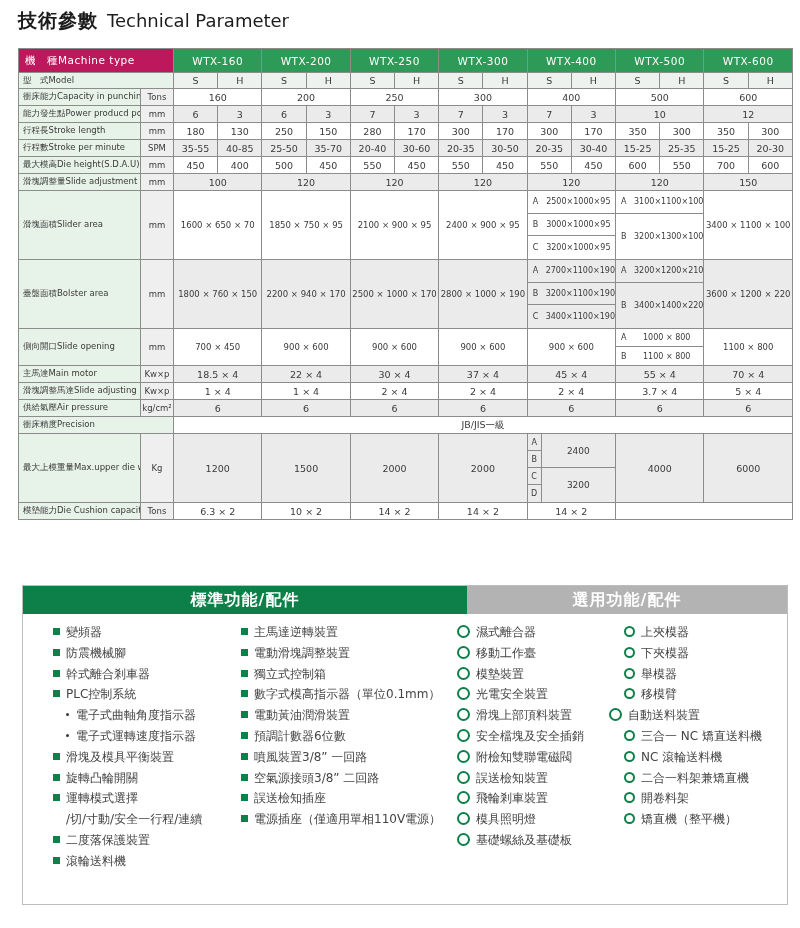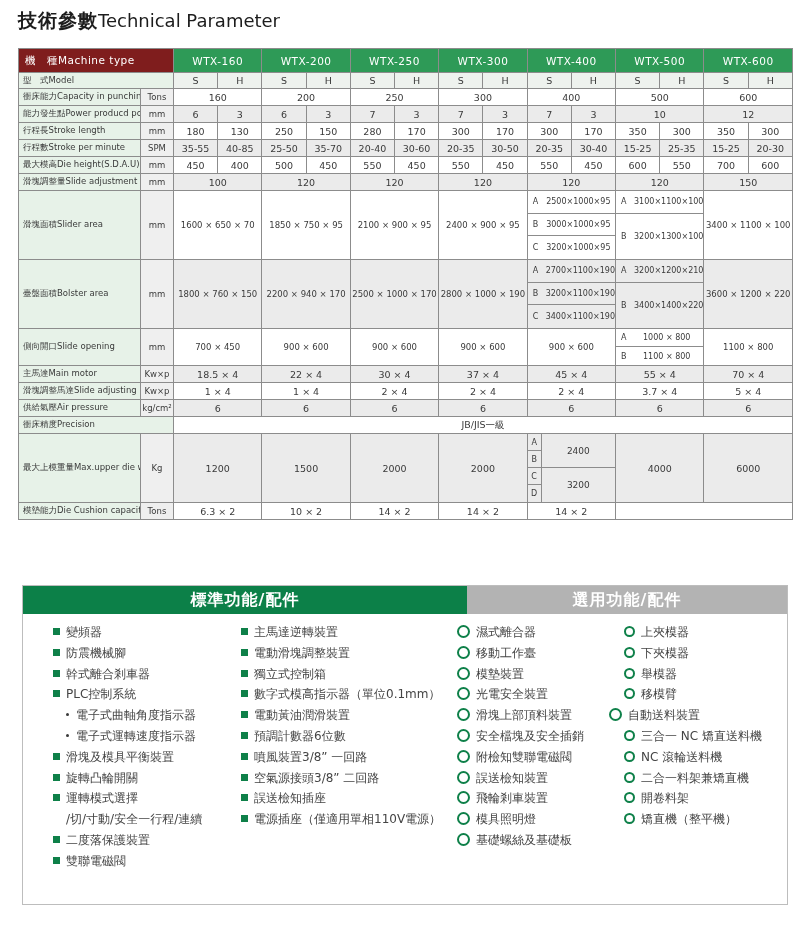--- a/index.html
+++ b/index.html
@@ -1,27 +1,27 @@
 <!DOCTYPE html>
 <html><head>
 <meta charset="utf-8">
 <style>
   html,body{margin:0;padding:0;background:#fff;}
   .page{position:relative;width:800px;height:928px;background:#ffffff;font-family:"DejaVu Sans",sans-serif;overflow:hidden;}
   
   .pagetitle{position:absolute;left:18px;top:8px;color:#1c1c1c;}
   .pagetitle .zh{font-size:19px;font-weight:bold;letter-spacing:1px;}
-  .pagetitle .en{font-size:18px;font-weight:500;}
+  .pagetitle .en{font-size:18px;font-weight:500;margin-left:9px;}
   
   .pt{position:absolute;left:18px;top:48px;width:775px;border-collapse:collapse;table-layout:fixed;border:1px solid #6e6e6e;}
   .pt tr{height:17px;}
   .pt td{border:1px solid #8c8c8c;text-align:center;vertical-align:middle;font-size:9.5px;color:#3a3a3a;padding:0;overflow:hidden;white-space:nowrap;}
   .pt .lab{background:#e7f2e8;text-align:left;padding-left:4px;font-size:8.5px;}
   .pt .unit{background:#efefef;font-size:8.5px;}
-  .pt .mhead{background:#7f1d1d;color:#fff;text-align:left;padding-left:6px;font-size:10.5px;letter-spacing:.5px;}
+  .pt .mhead{background:#be185d;color:#fff;text-align:left;padding-left:6px;font-size:10.5px;letter-spacing:.5px;}
   .pt .ghead{background:#2e9a57;color:#fff;font-size:10.5px;letter-spacing:.5px;}
   .pt .sh{background:#eef2ee;}
   .pt tr.g{background:#ebebeb;}
   .pt .dim{font-size:8.5px;margin-top:8px;}
   .pt td.nest{padding:0;}
   .ng{display:grid;width:100%;}
   .h68{height:68px;}
   .h36{height:36px;}
   .ng3{grid-template-rows:repeat(3,1fr);}
   .ng12{grid-template-rows:1fr 2fr;}
@@ -363,21 +363,21 @@
         <li><span class="b sq"></span><span class="t">防震機械腳</span></li>
         <li><span class="b sq"></span><span class="t">幹式離合剎車器</span></li>
         <li><span class="b sq"></span><span class="t">PLC控制系統</span></li>
         <li><span class="b dot"></span><span class="t">電子式曲軸角度指示器</span></li>
         <li><span class="b dot"></span><span class="t">電子式運轉速度指示器</span></li>
         <li><span class="b sq"></span><span class="t">滑塊及模具平衡裝置</span></li>
         <li><span class="b sq"></span><span class="t">旋轉凸輪開關</span></li>
         <li><span class="b sq"></span><span class="t">運轉模式選擇</span></li>
         <li class="cont"><span class="t">/切/寸動/安全一行程/連續</span></li>
         <li><span class="b sq"></span><span class="t">二度落保護裝置</span></li>
-        <li><span class="b sq"></span><span class="t">雙聯電磁閥</span></li>
+        <li><span class="b sq"></span><span class="t">滾輪送料機</span></li>
       </ul>
       <ul class="fl" style="left:218px">
         <li><span class="b sq"></span><span class="t">主馬達逆轉裝置</span></li>
         <li><span class="b sq"></span><span class="t">電動滑塊調整裝置</span></li>
         <li><span class="b sq"></span><span class="t">獨立式控制箱</span></li>
         <li><span class="b sq"></span><span class="t">數字式模高指示器（單位0.1mm）</span></li>
         <li><span class="b sq"></span><span class="t">電動黃油潤滑裝置</span></li>
         <li><span class="b sq"></span><span class="t">預調計數器6位數</span></li>
         <li><span class="b sq"></span><span class="t">噴風裝置3/8” 一回路</span></li>
         <li><span class="b sq"></span><span class="t">空氣源接頭3/8” 二回路</span></li>

